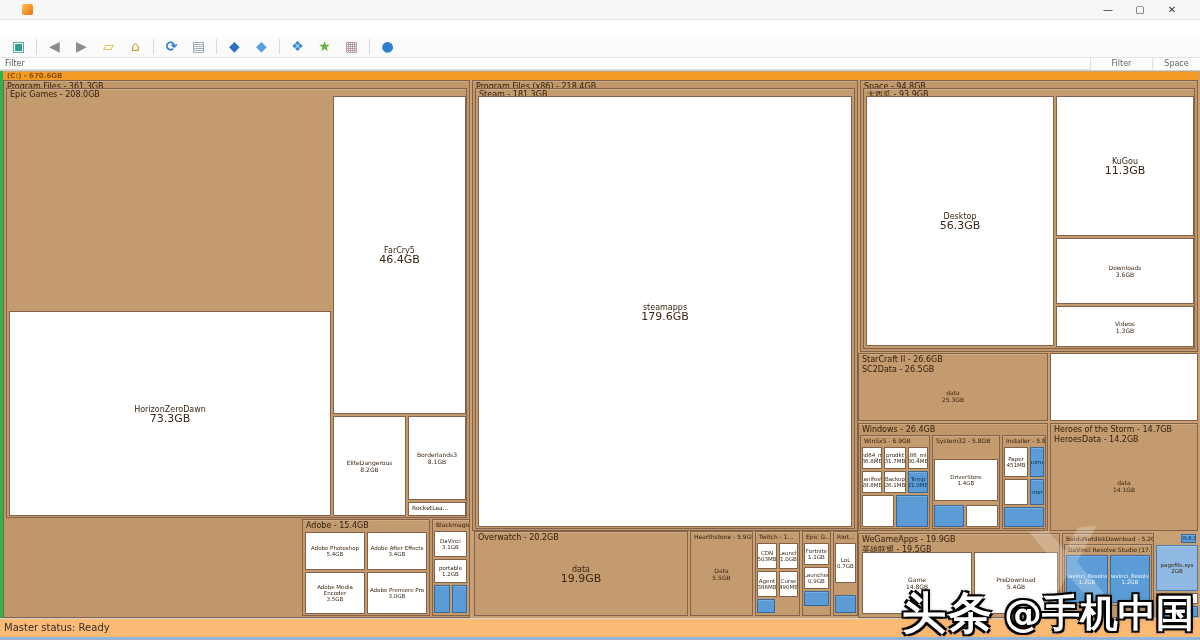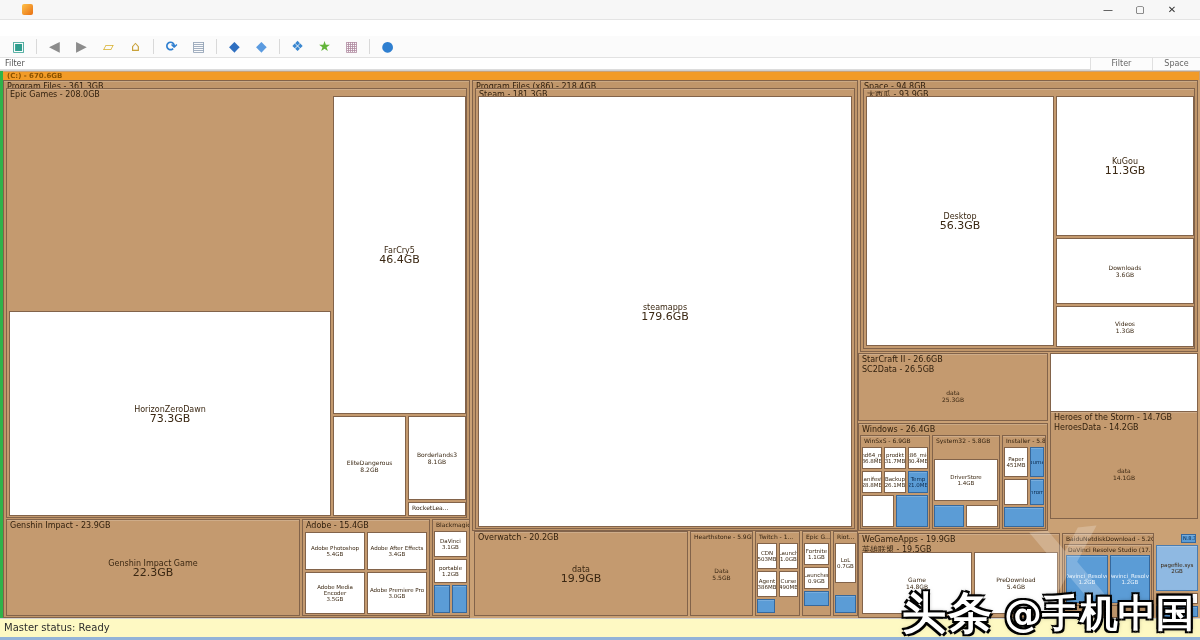--- a/index.html
+++ b/index.html
@@ -45,21 +45,21 @@
   .center.micro .nm{font-size:5.5px;line-height:6px}
   .center.micro .sz{font-size:5.5px;line-height:6px}
   .blue{background:#5b9cd6;border-color:#36689c}
   .blue .nm,.blue .sz,.blue .hdr{color:#0d2b4d}
   .blue.wt .nm,.blue.wt .sz{color:#eaf3fc}
   .lightblue{background:#8fb9e2;border-color:#4a7cb0}
   .selected{border:2px solid #fbfbfb;background:#c9a67f;box-shadow:0 0 0 1px #3c3c3c,3px 3px 6px rgba(0,0,0,.35);z-index:5}
   .selected>.hdr{background:#fbfbfb;color:#141414;line-height:11px;padding-top:0}
 
   
-  .statusbar{position:absolute;left:0;top:618px;width:1200px;height:19px;background:#fef9c3;border-top:1px solid #d2d2d2;z-index:30}
+  .statusbar{position:absolute;left:0;top:618px;width:1200px;height:19px;background:#fdba74;border-top:1px solid #d2d2d2;z-index:30}
   .status-text{font-size:10px;color:#2d2d2d;padding:3px 0 0 4px}
   .bottomstrip{position:absolute;left:0;top:637px;width:1200px;height:3px;background:#93b3d8;z-index:30}
 
   
   .watermark{position:absolute;right:6px;top:584px;z-index:60;display:flex;align-items:center;white-space:nowrap;
     color:#fff;font-weight:bold;
     text-shadow:-2px -2px 0 #000,2px -2px 0 #000,-2px 2px 0 #000,2px 2px 0 #000,0 0 5px rgba(0,0,0,.55)}
   .wm-brand{font-size:44px;letter-spacing:2px}
   .wm-handle{font-size:38px;margin-left:10px}
   .ghost{position:absolute;left:1030px;top:510px;font-size:95px;font-weight:bold;color:rgba(255,255,255,.22);z-index:55;transform:rotate(-6deg)}
@@ -165,27 +165,20 @@
     <div class="box lt" style="left:408px;top:345px;width:58px;height:84px">
       <div class="center tiny">
         <span class="nm">Borderlands3</span>
         <span class="sz">8.1GB</span>
       </div>
     </div>
     <div class="box lt" style="left:408px;top:431px;width:58px;height:14px">
       <span class="hdr tiny">RocketLea...</span>
     </div>
 
-    <div class="box" style="left:6px;top:448px;width:294px;height:97px">
-      <span class="hdr">Genshin Impact - 23.9GB</span>
-      <div class="center">
-        <span class="nm">Genshin Impact Game</span>
-        <span class="sz">22.3GB</span>
-      </div>
-    </div>
 
     <div class="box" style="left:302px;top:448px;width:128px;height:97px">
       <span class="hdr">Adobe - 15.4GB</span>
     </div>
     <div class="box lt" style="left:305px;top:461px;width:60px;height:38px">
       <div class="center micro">
         <span class="nm">Adobe Photoshop</span>
           <span class="sz">5.4GB</span>
       </div>
     </div>
@@ -424,21 +417,21 @@
         </div>
     </div>
     <div class="box lt" style="left:1004px;top:408px;width:24px;height:26px"></div>
     <div class="box blue" style="left:1030px;top:408px;width:14px;height:26px">
       <div class="center micro">
           <span class="nm">Chrome</span>
         </div>
     </div>
     <div class="box blue" style="left:1004px;top:436px;width:40px;height:20px"></div>
 
-    <div class="box" style="left:1050px;top:340px;width:148px;height:108px">
+    <div class="box" style="left:1050px;top:352px;width:148px;height:108px">
       <span class="hdr">Heroes of the Storm - 14.7GB</span>
       <span class="hdr">HeroesData - 14.2GB</span>
       <div class="center tiny" style="top:18px">
         <span class="nm">data</span>
         <span class="sz">14.1GB</span>
       </div>
     </div>
 
     <div class="box" style="left:858px;top:462px;width:202px;height:85px">
       <span class="hdr">WeGameApps - 19.9GB</span>

